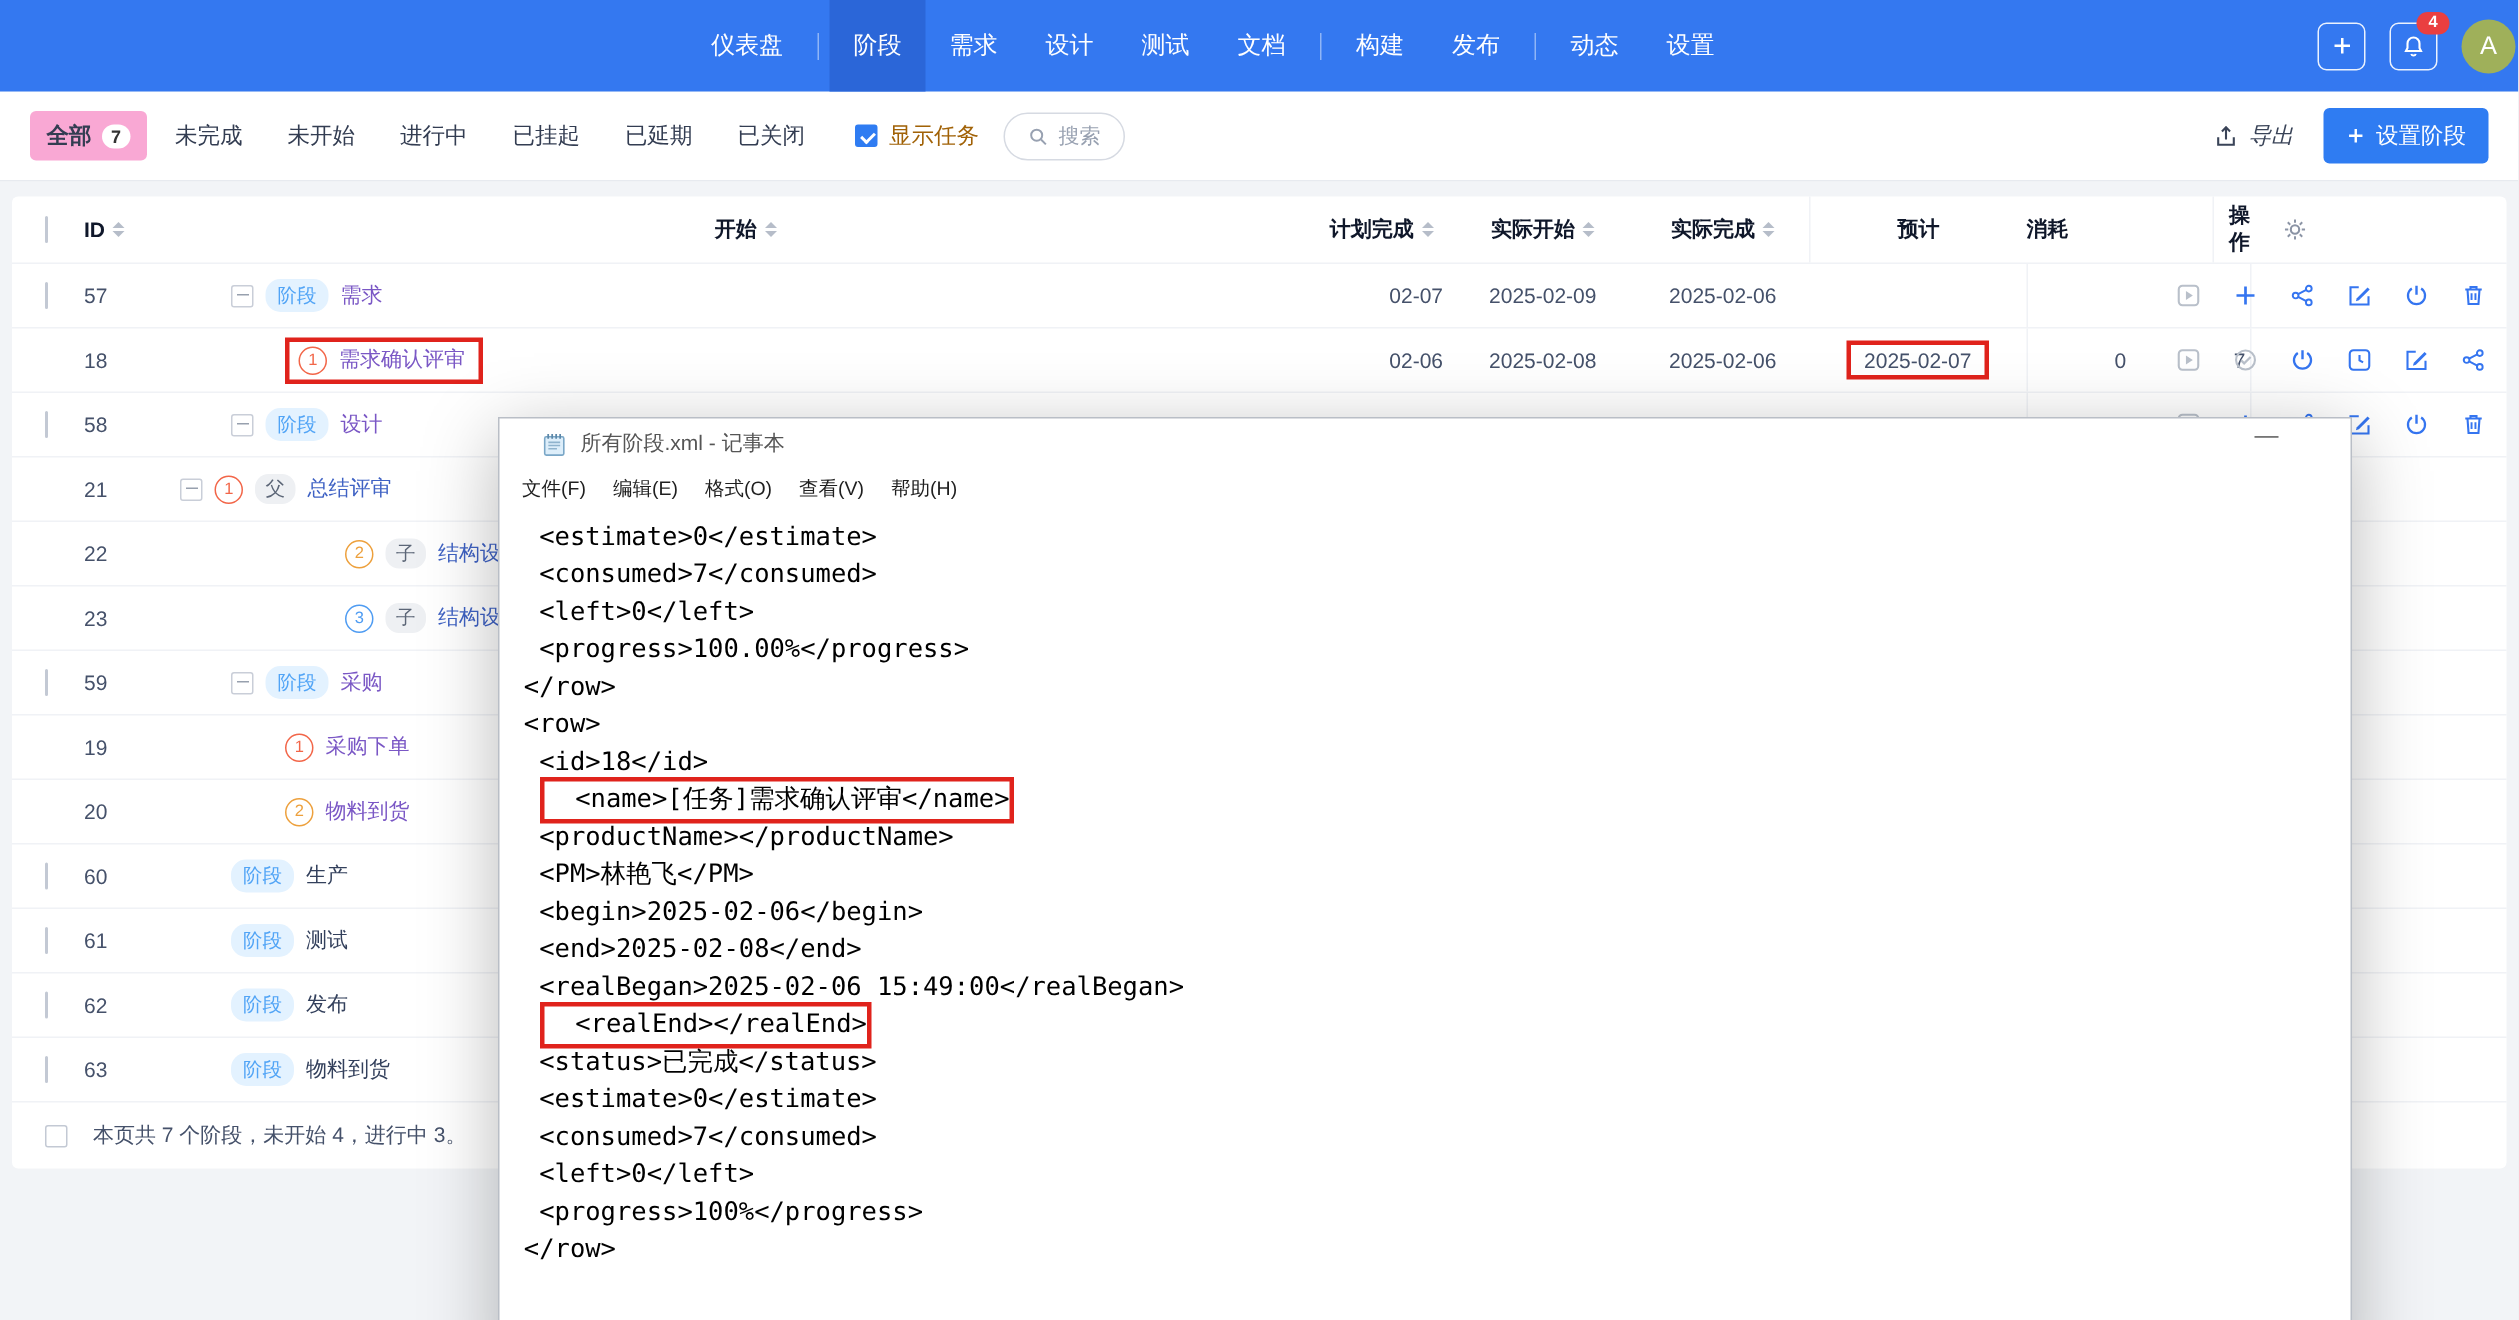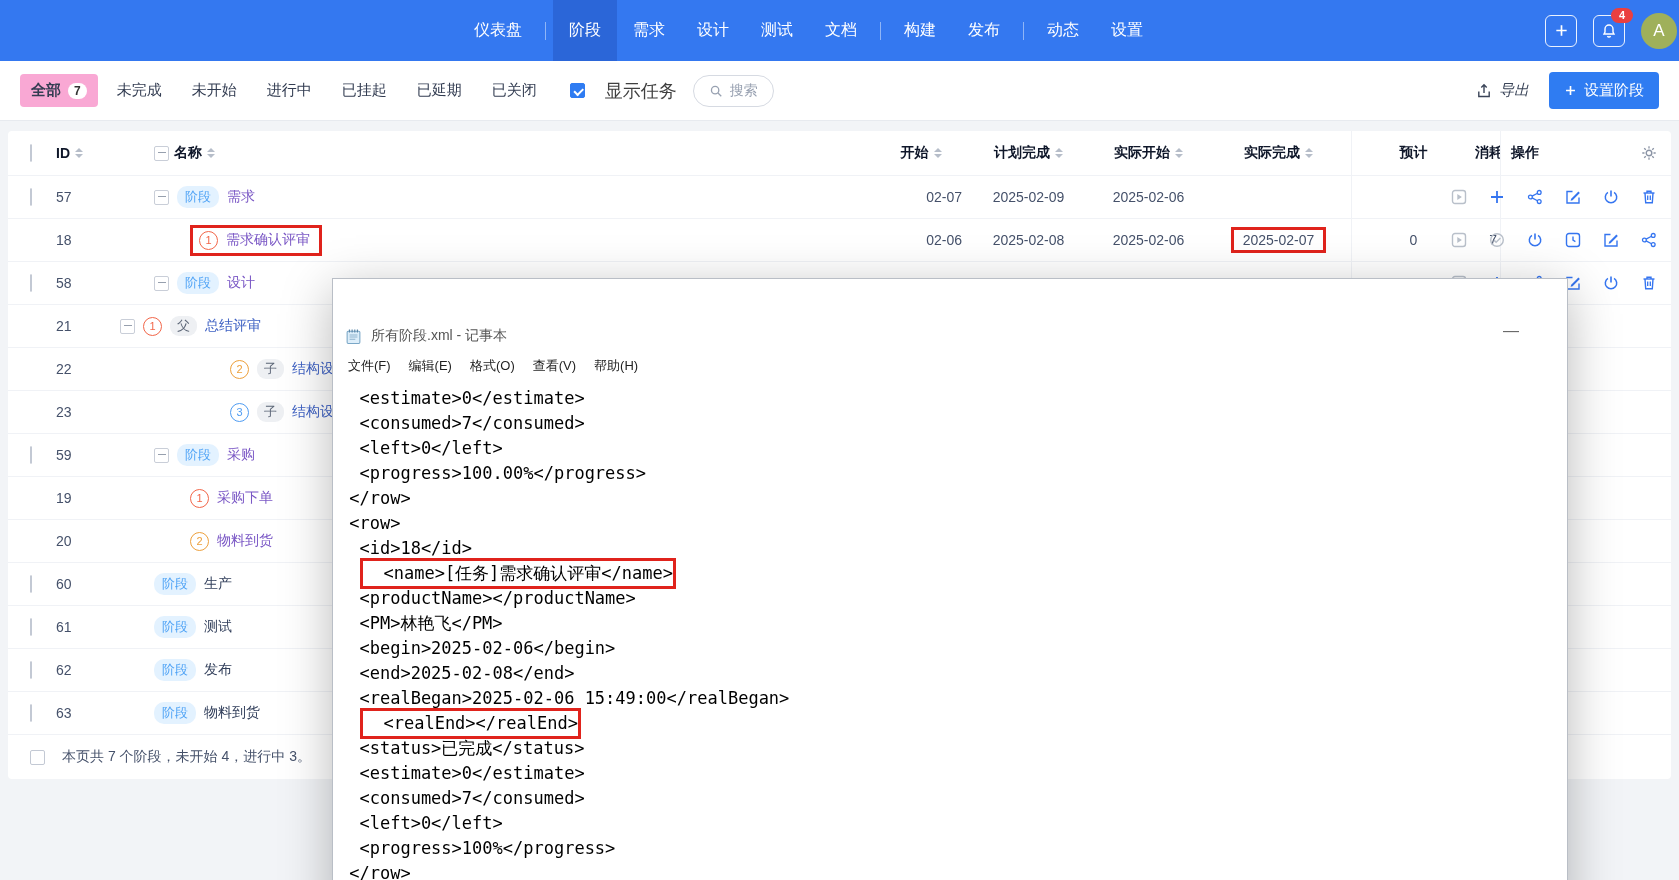--- a/index.html
+++ b/index.html
@@ -21,21 +21,21 @@
   .nav-right{margin-left:auto;display:flex;align-items:center;gap:16px;}
   .nav-btn{width:30px;height:30px;border:1.5px solid rgba(255,255,255,.9);border-radius:6px;display:flex;align-items:center;justify-content:center;position:relative;color:#fff;}
   .nbadge{position:absolute;top:-8px;right:-9px;background:#ea3f40;color:#fff;font-size:11px;min-width:16px;height:15px;border-radius:8px;display:flex;align-items:center;justify-content:center;padding:0 3px;font-weight:700;}
   .avatar{width:36px;height:36px;border-radius:50%;background:#9fb05a;color:#fff;display:flex;align-items:center;justify-content:center;font-size:17px;margin-right:-16px;flex:none;}
 
   
   .toolbar{height:59px;background:#fff;display:flex;align-items:center;padding:0 20px;border-bottom:1px solid #e7eaef;}
   .chip{display:inline-flex;align-items:center;gap:7px;padding:7px 11px;border-radius:4px;font-size:15px;color:#333d52;margin-right:8px;cursor:pointer;white-space:nowrap;}
   .chip.active{background:#f9a8d4;font-weight:700;}
   .chip .cnt{background:#fff;border-radius:9px;font-size:12px;padding:1px 6px;color:#333;font-weight:700;}
-  .show-tasks{display:flex;align-items:center;gap:20px;margin-left:14px;font-size:18px;color:#404040;}
+  .show-tasks{display:flex;align-items:center;gap:8px;margin-left:14px;font-size:15px;color:#a16207;}
   .cb{width:15px;height:15px;border:1px solid #c3c9d4;border-radius:2px;background:#fff;box-sizing:border-box;flex:none;}
   .cb.checked{background:#2f7cf2;border-color:#2f7cf2;position:relative;}
   .cb.checked::after{content:'';position:absolute;left:3px;top:3.5px;width:7px;height:3.5px;border-left:2px solid #fff;border-bottom:2px solid #fff;transform:rotate(-45deg);}
   .search-pill{margin-left:16px;display:flex;align-items:center;gap:7px;border:1px solid #d6dae2;border-radius:16px;padding:6px 15px;color:#98a1b1;font-size:14px;}
   .tb-right{margin-left:auto;display:flex;align-items:center;gap:20px;}
   .export{display:flex;align-items:center;gap:7px;font-size:15px;color:#3a4458;cursor:pointer;font-style:italic;}
   .btn-primary{background:#2f7cf2;color:#fff;font-size:15px;padding:9px 15px;border-radius:4px;display:flex;align-items:center;gap:7px;cursor:pointer;white-space:nowrap;}
 
   
   .panel{margin:10px 8px 0;background:#fff;border-radius:4px;}
@@ -67,21 +67,21 @@
   .name-link.purple{color:#7a57c5;}
   .name-link.blue{color:#3f62c4;}
   .name-link.dark{color:#33405c;}
   .act{cursor:pointer;}
   .red-frame{border:3px solid #e0231c;padding:3px 9px 3px 6px;display:inline-flex;align-items:center;gap:8px;}
   .red-frame-date{border:3px solid #e0231c;padding:2px 9px;display:inline-block;}
   .tfoot{display:flex;align-items:center;height:44px;padding-left:22px;gap:17px;font-size:14px;color:#45516a;}
 
   
   .notepad{position:absolute;left:332px;top:278px;width:1236px;height:640px;background:#fff;border:1px solid #b9bec6;box-shadow:0 12px 48px rgba(0,0,0,.28);box-sizing:border-box;}
-  .np-title{height:34px;display:flex;align-items:center;gap:9px;padding:0 12px;font-size:14px;color:#555;position:relative;margin-top:40px;}
+  .np-title{height:34px;display:flex;align-items:center;gap:9px;padding:0 28px;font-size:14px;color:#555;position:relative;}
   .np-min{position:absolute;right:48px;top:3px;font-size:16px;color:#666;cursor:pointer;}
   .np-menu{display:flex;padding:0 6px;font-size:13px;color:#1f1f1f;height:26px;align-items:center;}
   .np-menu span{padding:0 9px;cursor:pointer;}
   .np-content{font-family:"DejaVu Sans Mono","Liberation Mono",monospace;font-size:17px;line-height:25px;color:#000;padding:7px 0 0 6px;white-space:pre;overflow:hidden;}
   .np-line{height:25px;}
   .np-red{outline:3px solid #e0231c;outline-offset:0px;display:inline-block;margin-left:24px;}
 </style>
 </head>
 <body>
 
@@ -188,28 +188,20 @@
   <div class="panel">
     <div class="grid-row thead">
         <div class="c-cb"><span class="cb"></span></div>
         <div class="hcell">
           <span>ID</span>
           <span class="sort">
             <i class="up"></i>
             <i class="dn"></i>
           </span>
         </div>
-        <div class="hcell" style="padding-left: 36px;">
-          <span class="minus-box"></span>
-          <span>名称</span>
-          <span class="sort">
-            <i class="up"></i>
-            <i class="dn"></i>
-          </span>
-        </div>
         <div class="hcell h-center">
           <span>开始</span>
           <span class="sort">
             <i class="up"></i>
             <i class="dn"></i>
           </span>
         </div>
         <div class="hcell h-center">
           <span>计划完成</span>
           <span class="sort">

